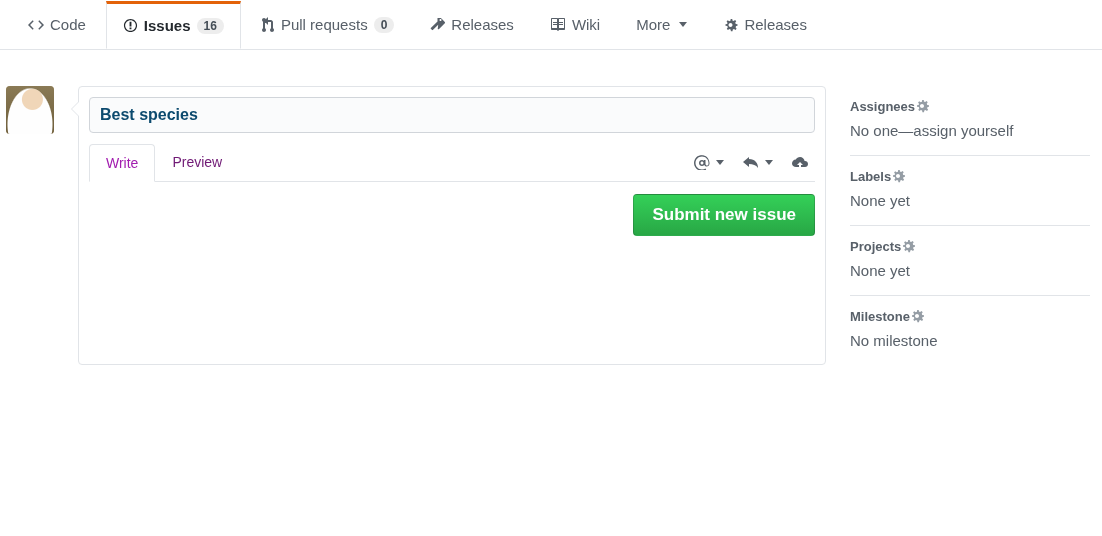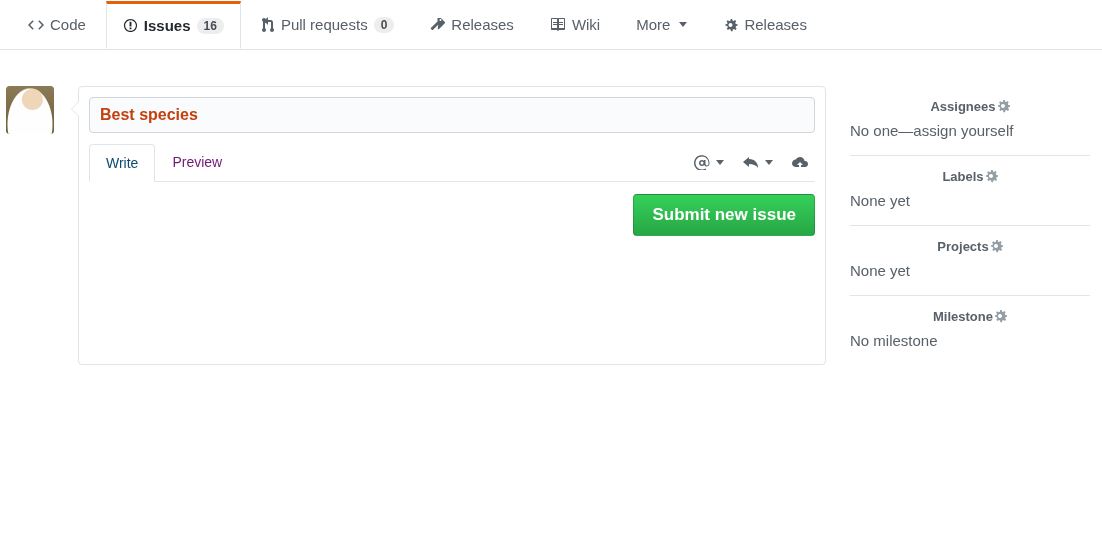--- a/index.html
+++ b/index.html
@@ -94,21 +94,21 @@
     border-bottom:8px solid transparent;
     border-right:8px solid #fff;
   }
   .title-input {
     width: 100%;
     font-size: 16px;
     padding: 8px 10px;
     border: 1px solid #d1d5da;
     border-radius: 4px;
     background: #fafbfc;
-    color:#c2410c;
+    color:#0c4a6e;
     font-weight:600;
   }
   .comment-tabs {
     display:flex;
     align-items:center;
     margin-top:10px;
     border-bottom:1px solid #e1e4e8;
     position:relative;
   }
   .comment-tab {
@@ -116,21 +116,21 @@
     font-size:14px;
     color:#701a75;
     cursor:pointer;
     border:1px solid transparent;
   }
   .comment-tab.active{
     border:1px solid #e1e4e8;
     border-bottom-color:#fff;
     border-radius:4px 4px 0 0;
     margin-bottom:-1px;
-    color:#0c4a6e;
+    color:#a21caf;
     background:#fff;
   }
   .toolbar {
     margin-left:auto;
     display:flex;
     gap:18px;
     padding-right:6px;
     color:#586069;
   }
   .toolbar-item{display:flex;align-items:center;gap:2px;cursor:pointer;}
@@ -154,21 +154,21 @@
     border:1px solid rgba(27,31,35,0.2);
     border-radius:4px;
     padding:10px 18px;
     font-size:17px;
     font-weight:600;
     cursor:pointer;
   }
   .sidebar{ width:240px; flex-shrink:0; }
   .side-block{ border-bottom:1px solid #e1e4e8; padding:12px 0 16px;}
   .side-block:last-child{border-bottom:none;}
-  .side-header{ display:flex; justify-content:center; align-items:center; font-weight:600; color:#586069; font-size:13px; margin-bottom:8px;}
+  .side-header{ display:flex; justify-content:flex-start; align-items:center; font-weight:600; color:#586069; font-size:13px; margin-bottom:8px;}
   .side-value{ color:#586069; font-size:15px;}
   .gear{ cursor:pointer; color:#959da5;}
   .caret{display:inline-block;width:0;height:0;border-left:4px solid transparent;border-right:4px solid transparent;border-top:5px solid currentColor;vertical-align:middle;margin-left:3px;}
 </style>
 </head>
 <body>
 
 <nav class="tabnav">
   <div class="tabnav-item">
     <svg class="octicon" width="16" height="16" viewBox="0 0 16 16">

